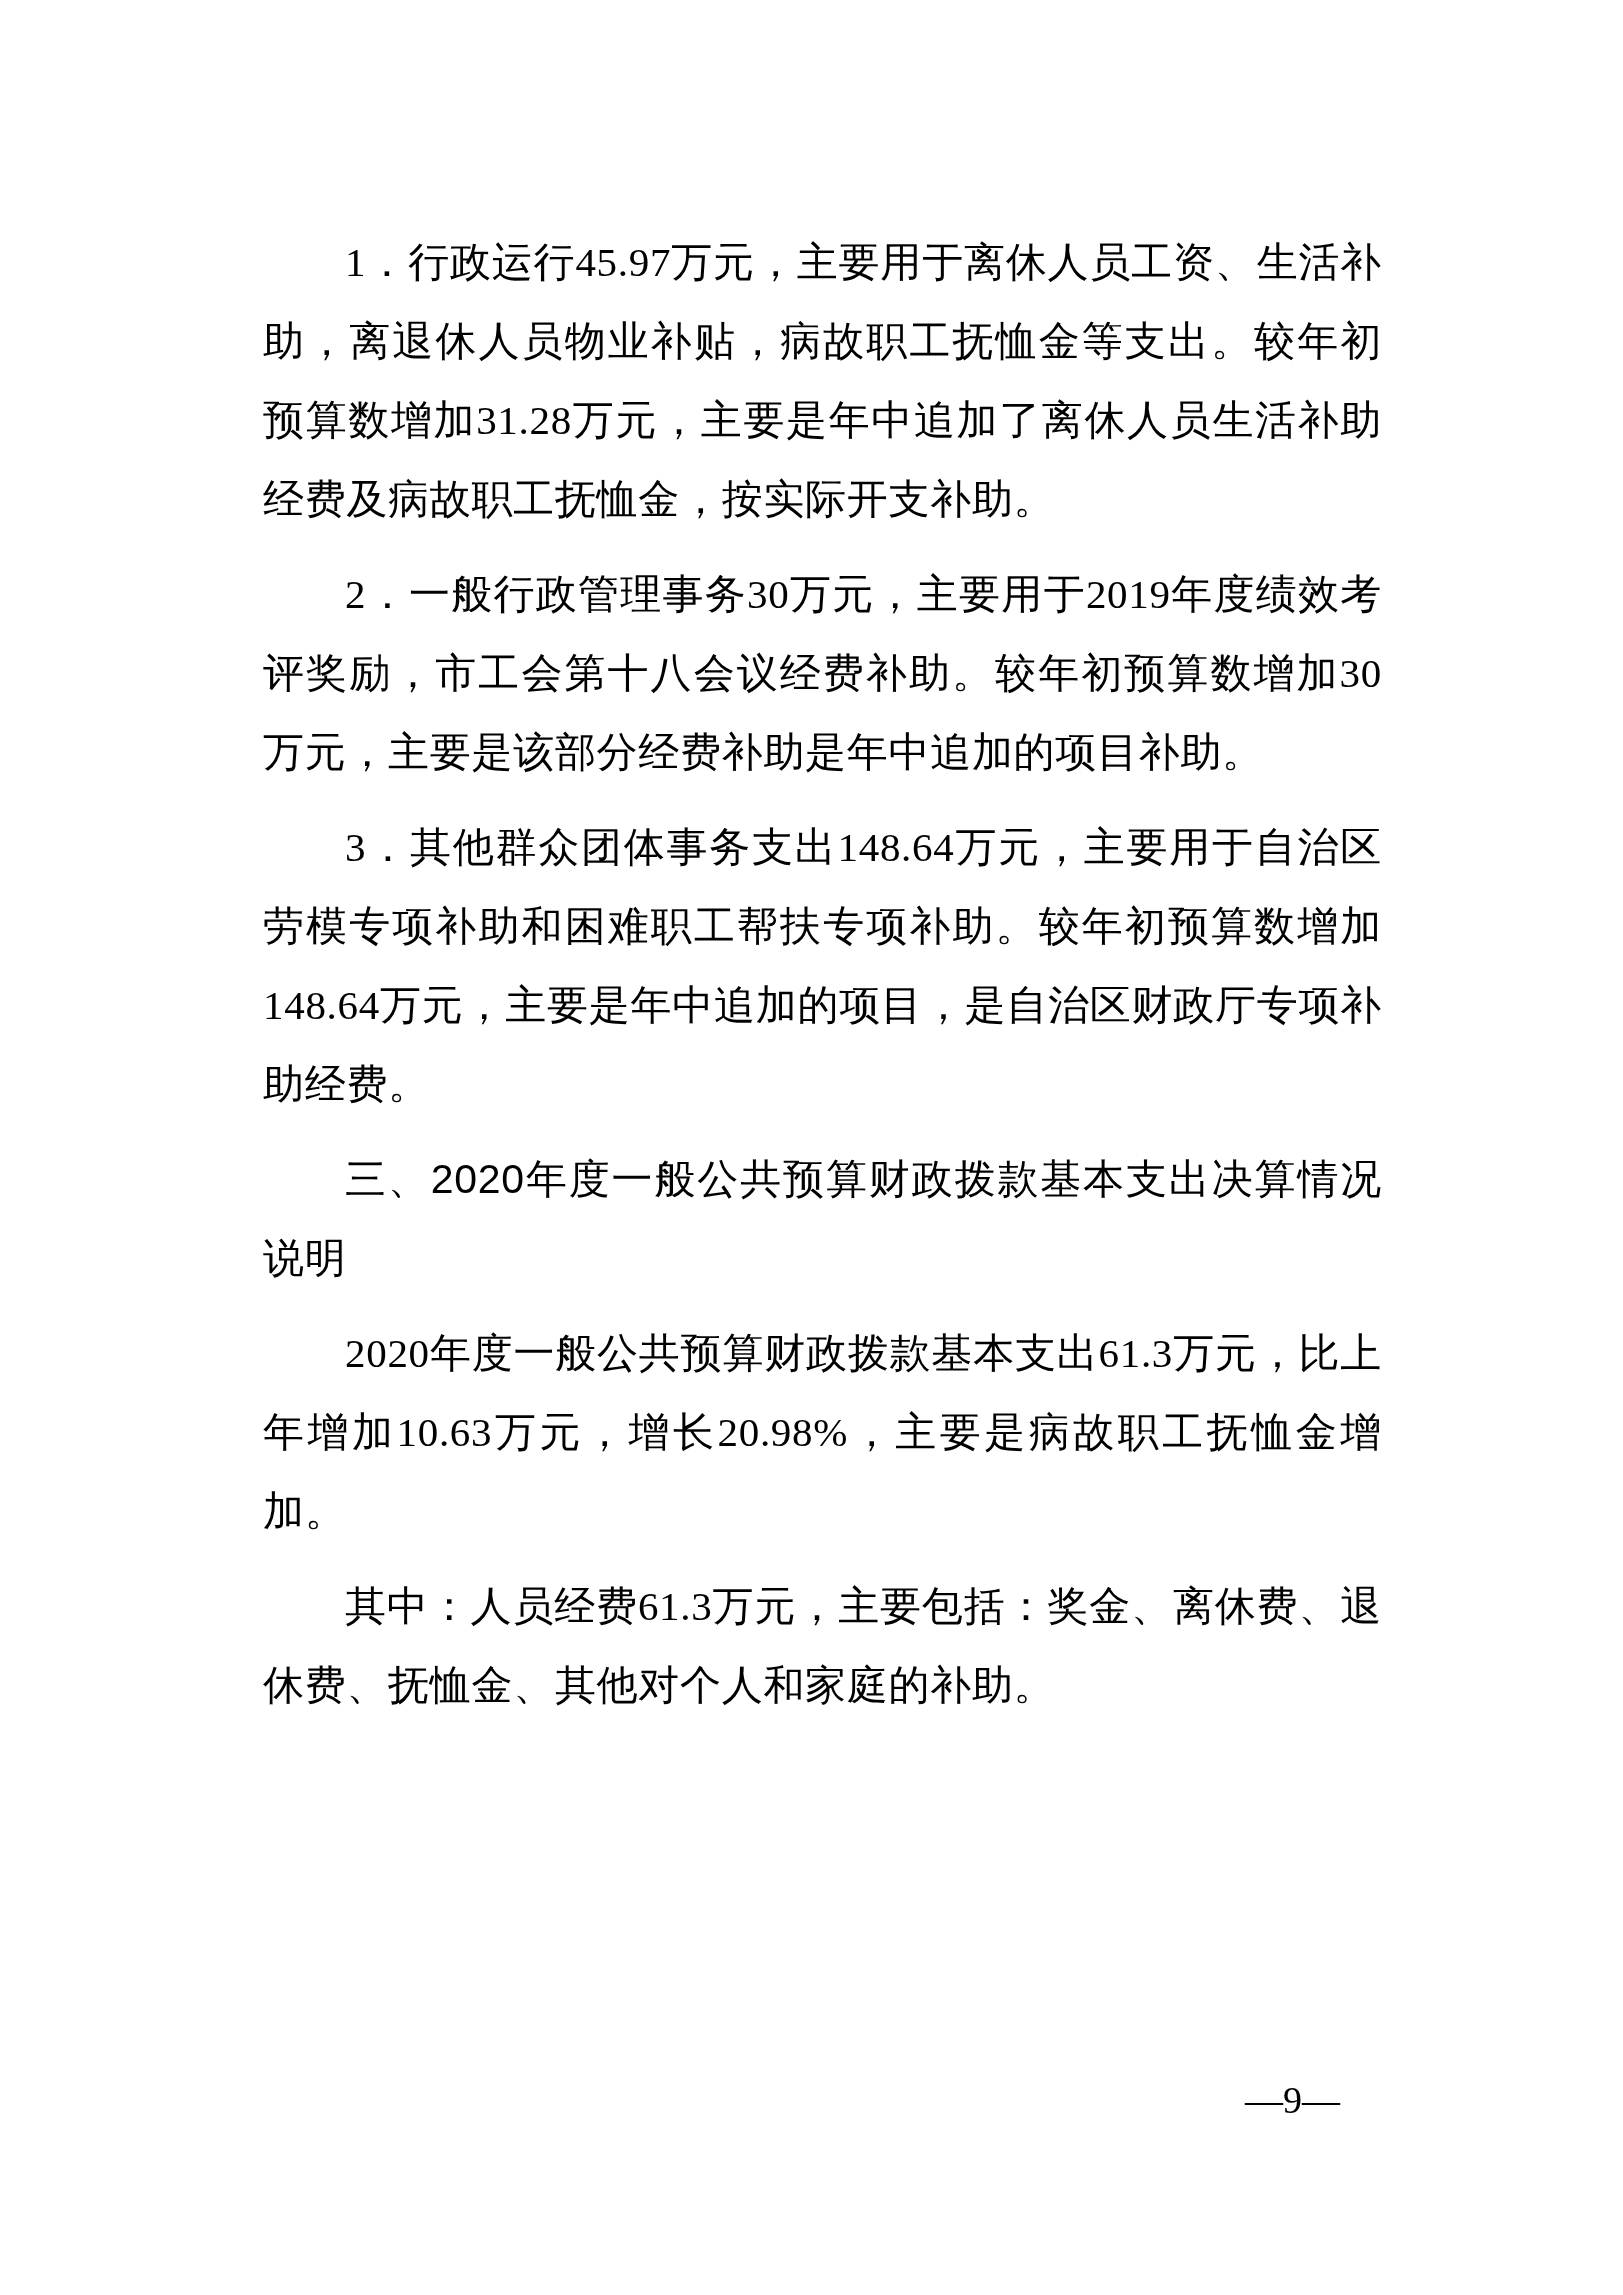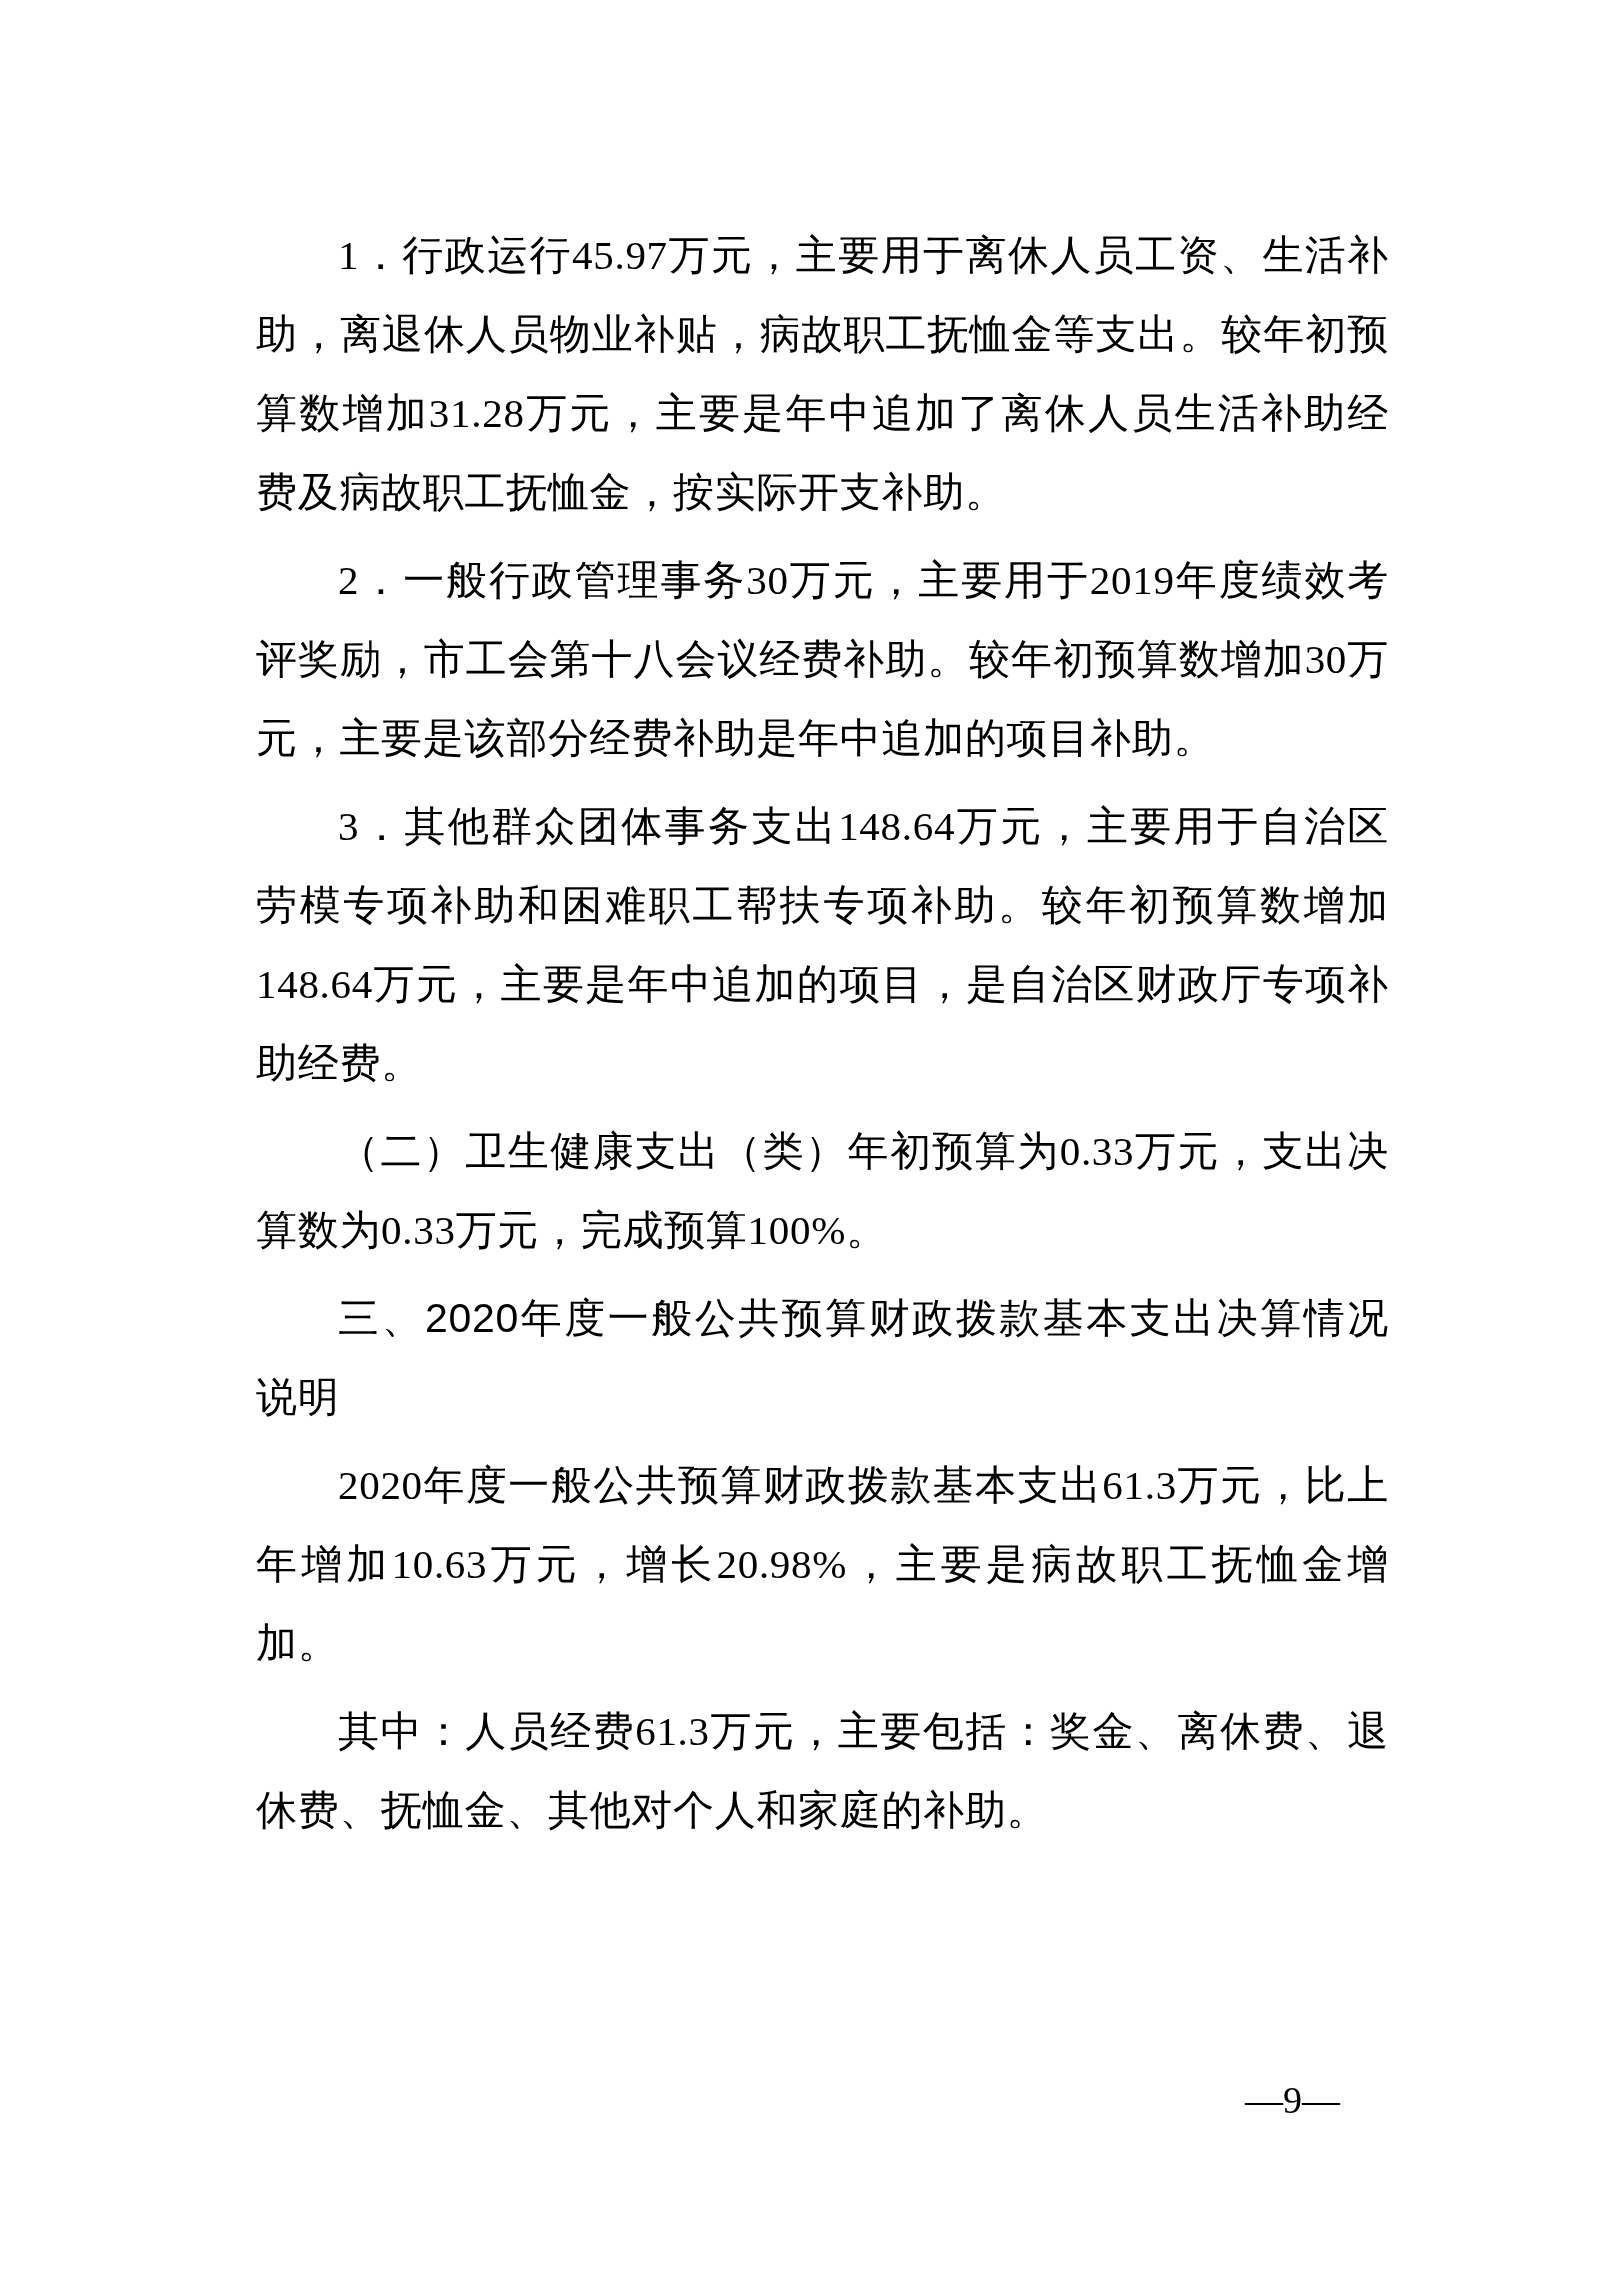--- a/index.html
+++ b/index.html
@@ -19,21 +19,21 @@
     left: 247px;
     top: 207px;
     width: 1151px;
     color: #000000;
     font-size: 41px;
     line-height: 79px;
     text-align: justify;
     letter-spacing: 0.7px;
   }
   .doc-content p {
-    margin: 9px;
+    margin: 16px;
     padding: 0;
     text-indent: 2em;
   }
   .doc-content p.heading {
     font-weight: 400;
     font-family: "Liberation Sans", sans-serif;
   }
   .page-number {
     position: absolute;
     top: 2080px;
@@ -44,20 +44,19 @@
     font-family: "Liberation Serif", serif;
   }
 </style>
 </head>
 <body>
 
 <div class="doc-content">
   <p class="body">1．行政运行45.97万元，主要用于离休人员工资、生活补助，离退休人员物业补贴，病故职工抚恤金等支出。较年初预算数增加31.28万元，主要是年中追加了离休人员生活补助经费及病故职工抚恤金，按实际开支补助。</p>
   <p class="body">2．一般行政管理事务30万元，主要用于2019年度绩效考评奖励，市工会第十八会议经费补助。较年初预算数增加30万元，主要是该部分经费补助是年中追加的项目补助。</p>
   <p class="body">3．其他群众团体事务支出148.64万元，主要用于自治区劳模专项补助和困难职工帮扶专项补助。较年初预算数增加148.64万元，主要是年中追加的项目，是自治区财政厅专项补助经费。</p>
-  <p class="body">（二）卫生健康支出（类）年初预算为0.33万元，支出决算数为0.33万元，完成预算100%。</p>
   <p class="heading">三、2020年度一般公共预算财政拨款基本支出决算情况说明</p>
   <p class="body">2020年度一般公共预算财政拨款基本支出61.3万元，比上年增加10.63万元，增长20.98%，主要是病故职工抚恤金增加。</p>
   <p class="body">其中：人员经费61.3万元，主要包括：奖金、离休费、退休费、抚恤金、其他对个人和家庭的补助。</p>
 </div>
 
 <div class="page-number">—9—</div>
 
 
 </body></html>

